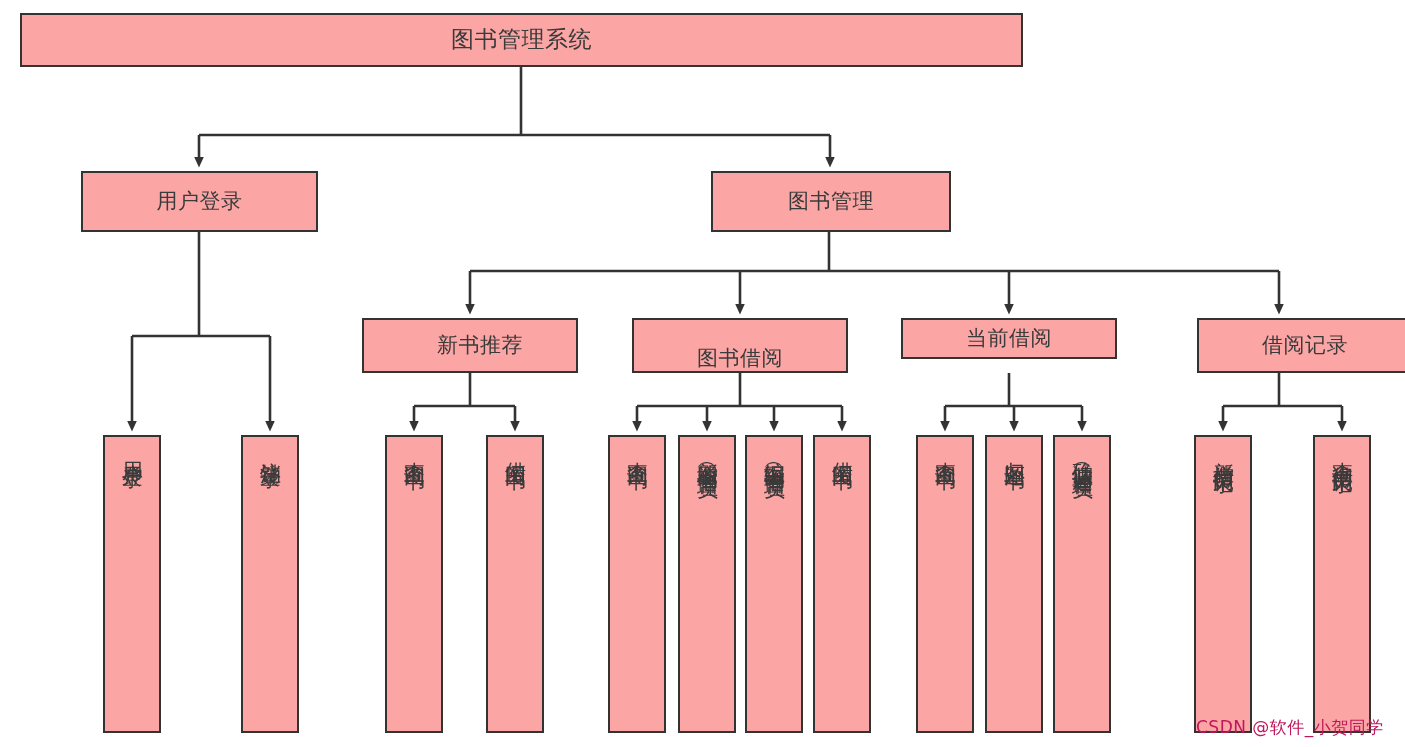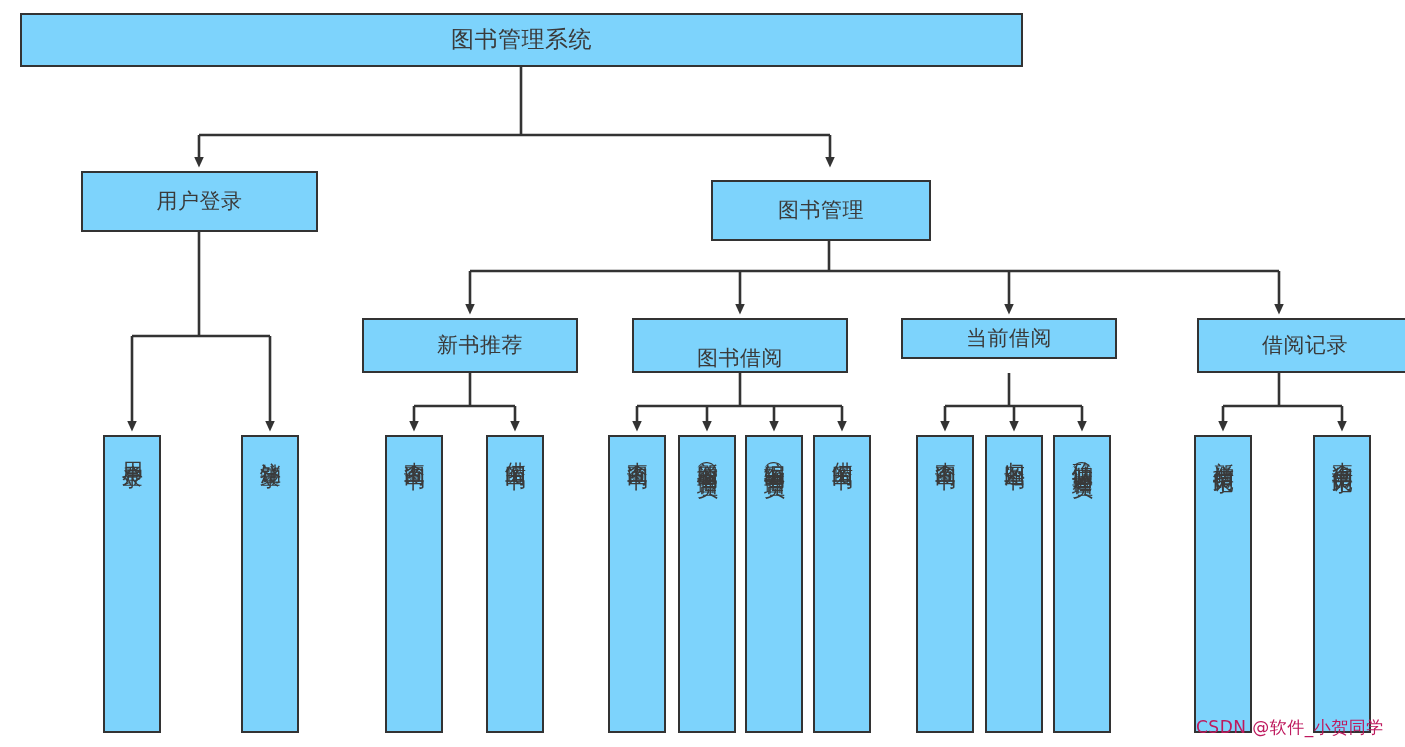--- a/index.html
+++ b/index.html
@@ -23,21 +23,21 @@
     left: 0;
     top: 0;
     width: 1405px;
     height: 747px;
     pointer-events: none;
   }
   .node {
     position: absolute;
     box-sizing: border-box;
     border: 2.5px solid #333333;
-    background: #7dd3fc;
+    background: #fca5a5;
     display: flex;
     align-items: center;
     justify-content: center;
     color: #3a3a3a;
     text-align: center;
   }
   .node .lbl {
     display: block;
     line-height: 1.12;
     letter-spacing: 0.5px;
@@ -122,21 +122,21 @@
     </g>
   </svg>
 
   <div class="node root" style="left:20px;top:13px;width:1003px;height:54px;">
     <span class="lbl">图书管理系统</span>
   </div>
 
   <div class="node tier2" style="left:81px;top:171px;width:237px;height:61px;">
     <span class="lbl">用户登录</span>
   </div>
-  <div class="node tier2" style="left:711px;top:180px;width:220px;height:61px;">
+  <div class="node tier2" style="left:711px;top:171px;width:240px;height:61px;">
     <span class="lbl">图书管理</span>
   </div>
 
   <div class="node tier3" style="left:362px;top:318px;width:216px;height:55px;padding-left:20px;">
     <span class="lbl">新书推荐</span>
   </div>
   <div class="node tier3" style="left:632px;top:318px;width:216px;height:55px;align-items:flex-end;">
     <span class="lbl">图书借阅</span>
   </div>
   <div class="node tier3" style="left:901px;top:318px;width:216px;height:41px;">

